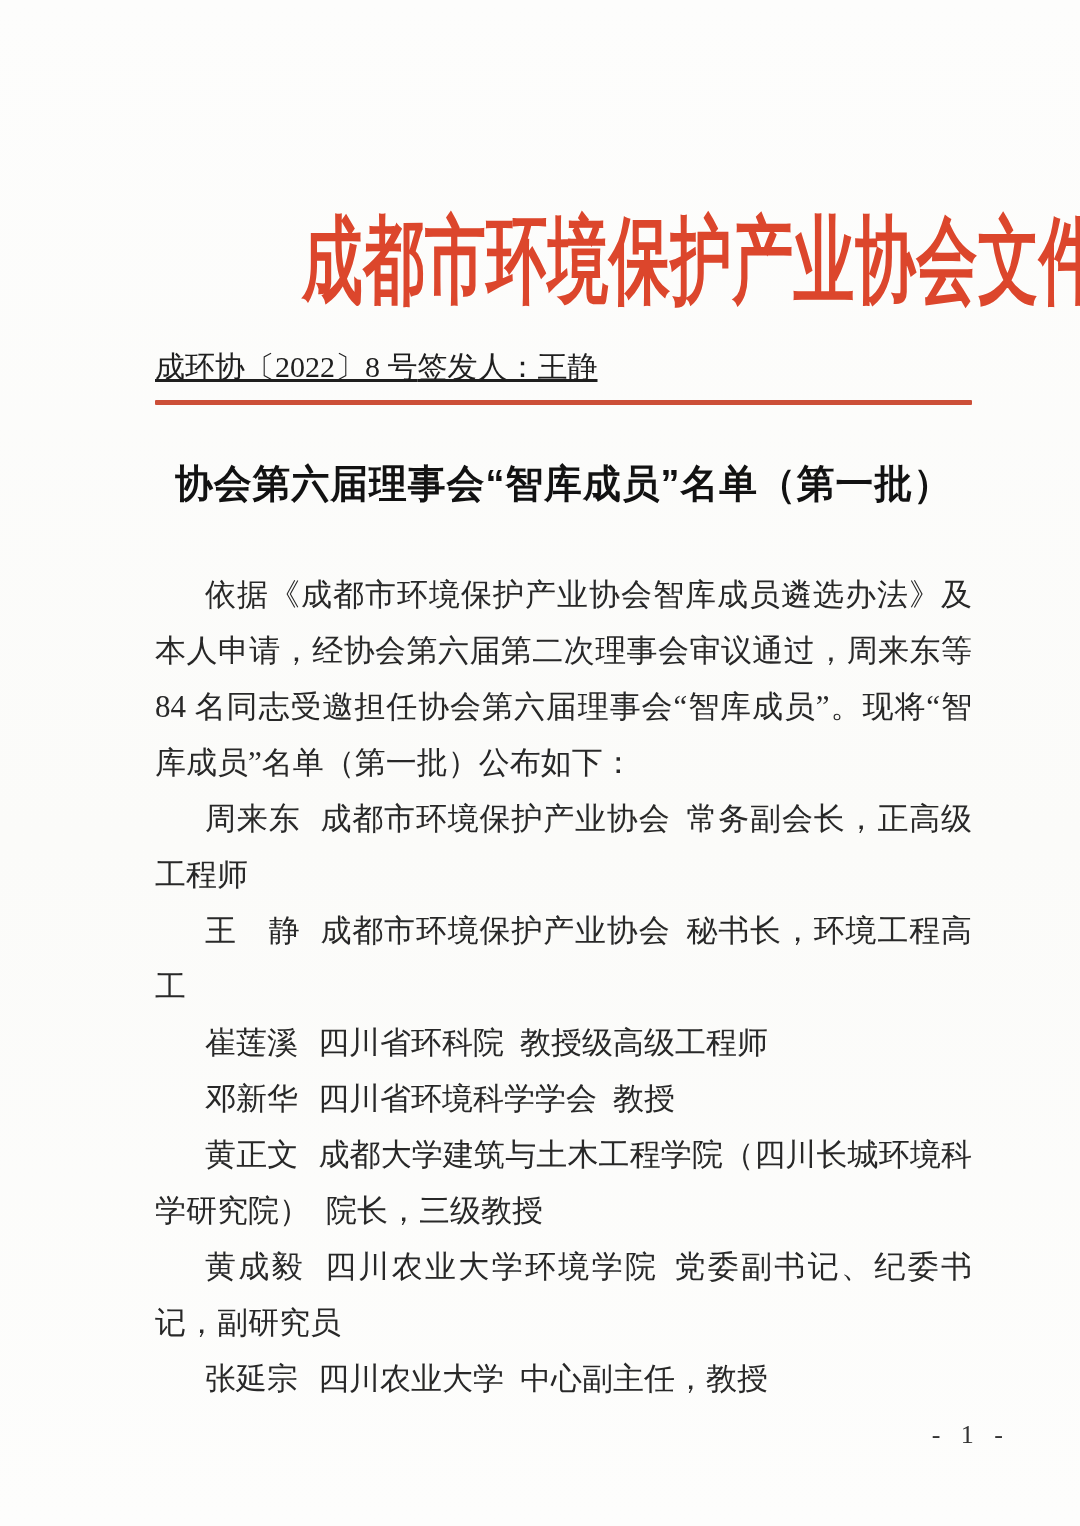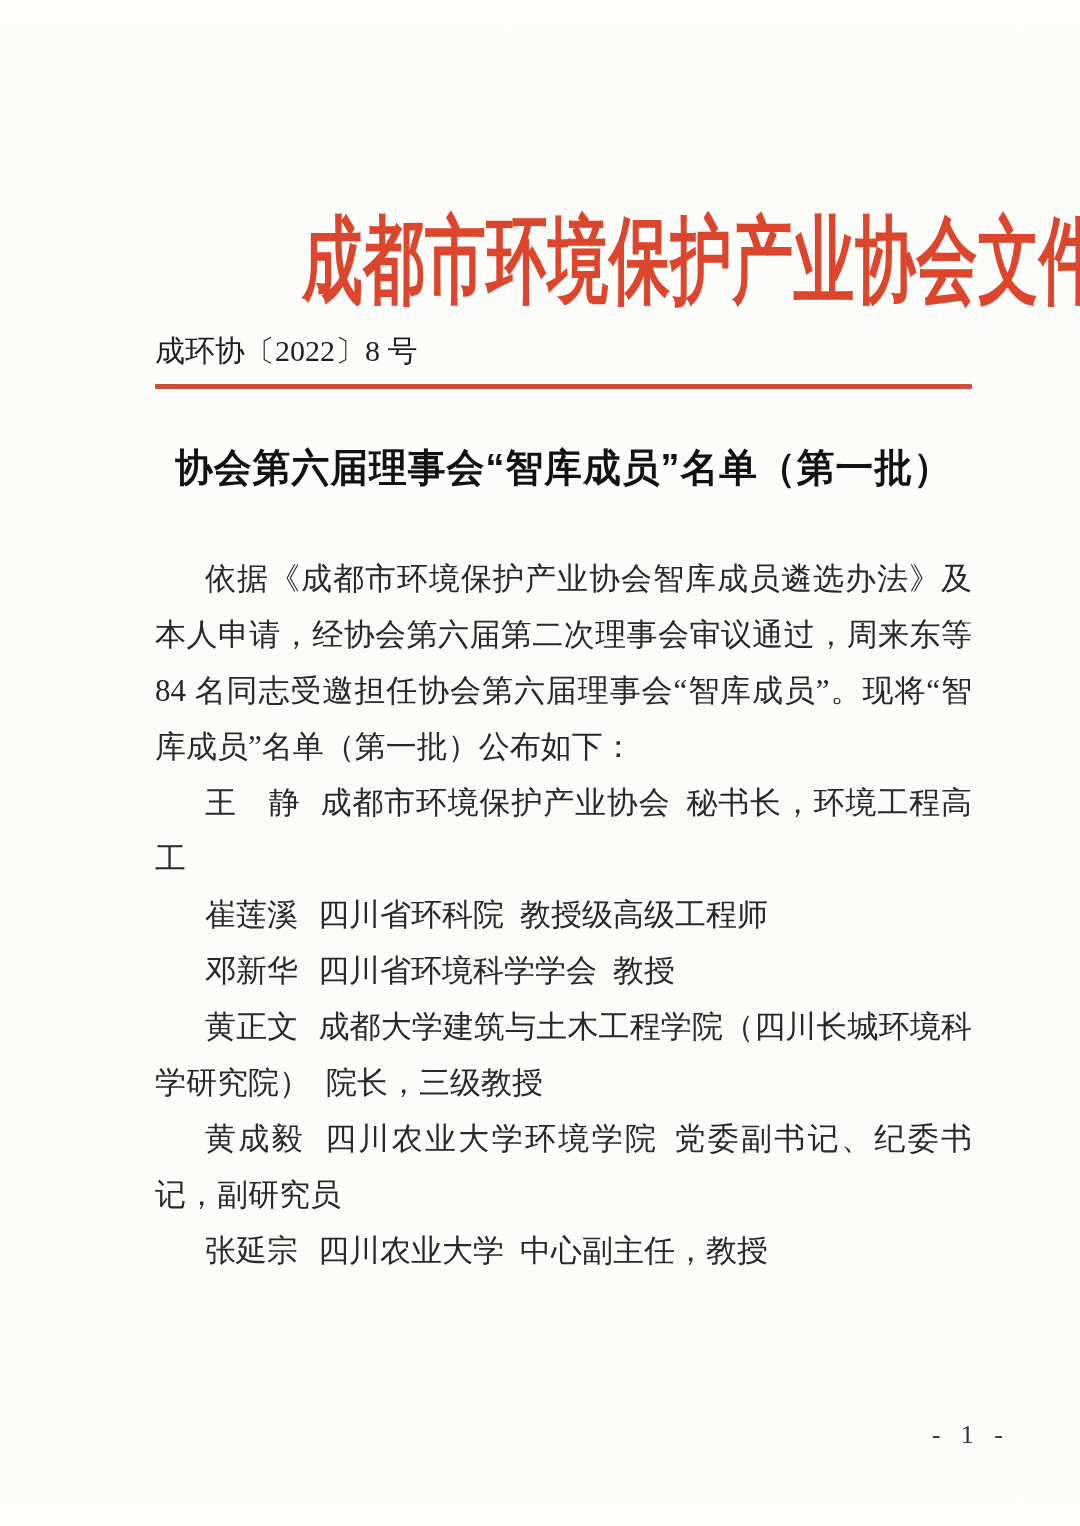--- a/index.html
+++ b/index.html
@@ -29,23 +29,24 @@
     color: #dc462c;
     white-space: nowrap;
     transform: scaleX(0.64);
     transform-origin: 50% 50%;
     letter-spacing: 1px;
   }
   .doc-row {
     display: flex;
     justify-content: flex-start;
     align-items: baseline;
-    margin-top: 14px;
+    margin-top: 30px;
     font-size: 30px;
     color: #1f1f1f;
+    text-decoration: underline;
   }
   .red-rule {
     height: 5px;
     background: #cc4f38;
     margin-top: 12px;
     border-radius: 1px;
   }
   .doc-title {
     margin: 52px 0 0 0;
     text-align: center;
@@ -86,29 +87,33 @@
 </style>
 </head>
 <body>
 
 <div class="page">
 
   <h1 class="red-head">成都市环境保护产业协会文件</h1>
 
   <div class="doc-row">
     <span>成环协〔2022〕8 号</span>
+    <span>签发人：王静</span>
   </div>
 
   <div class="red-rule"></div>
 
   <h2 class="doc-title">协会第六届理事会“智库成员”名单（第一批）</h2>
 
   <div class="body-block">
     <p class="indent">依据《成都市环境保护产业协会智库成员遴选办法》及本人申请，经协会第六届第二次理事会审议通过，周来东等 84 名同志受邀担任协会第六届理事会“智库成员”。现将“智库成员”名单（第一批）公布如下：</p>
 
+    <p class="indent">
+      <span class="m-name">周来东</span><span class="m-org">成都市环境保护产业协会</span><span class="m-title">常务副会长，正高级工程师</span>
+    </p>
     <p class="indent">
       <span class="m-name">王　静</span><span class="m-org">成都市环境保护产业协会</span><span class="m-title">秘书长，环境工程高工</span>
     </p>
     <p class="indent">
       <span class="m-name">崔莲溪</span><span class="m-org">四川省环科院</span><span class="m-title">教授级高级工程师</span>
     </p>
     <p class="indent">
       <span class="m-name">邓新华</span><span class="m-org">四川省环境科学学会</span><span class="m-title">教授</span>
     </p>
     <p class="indent">

